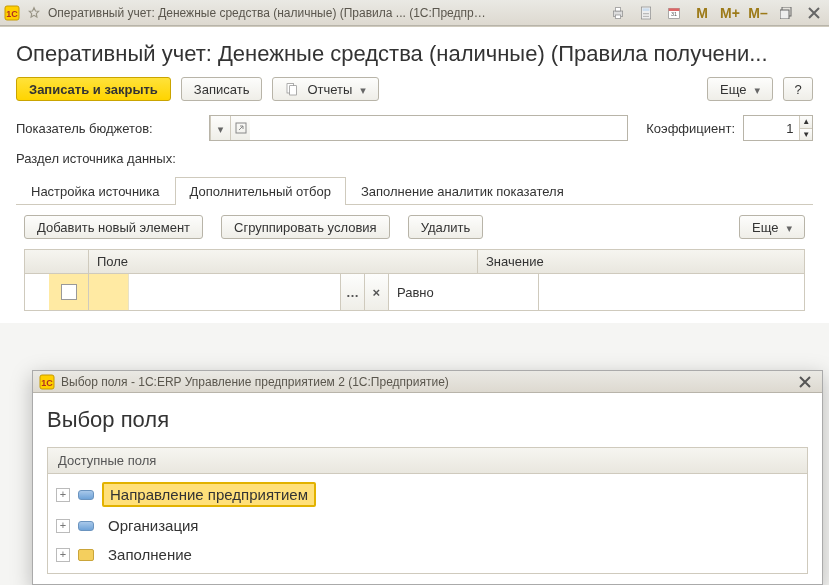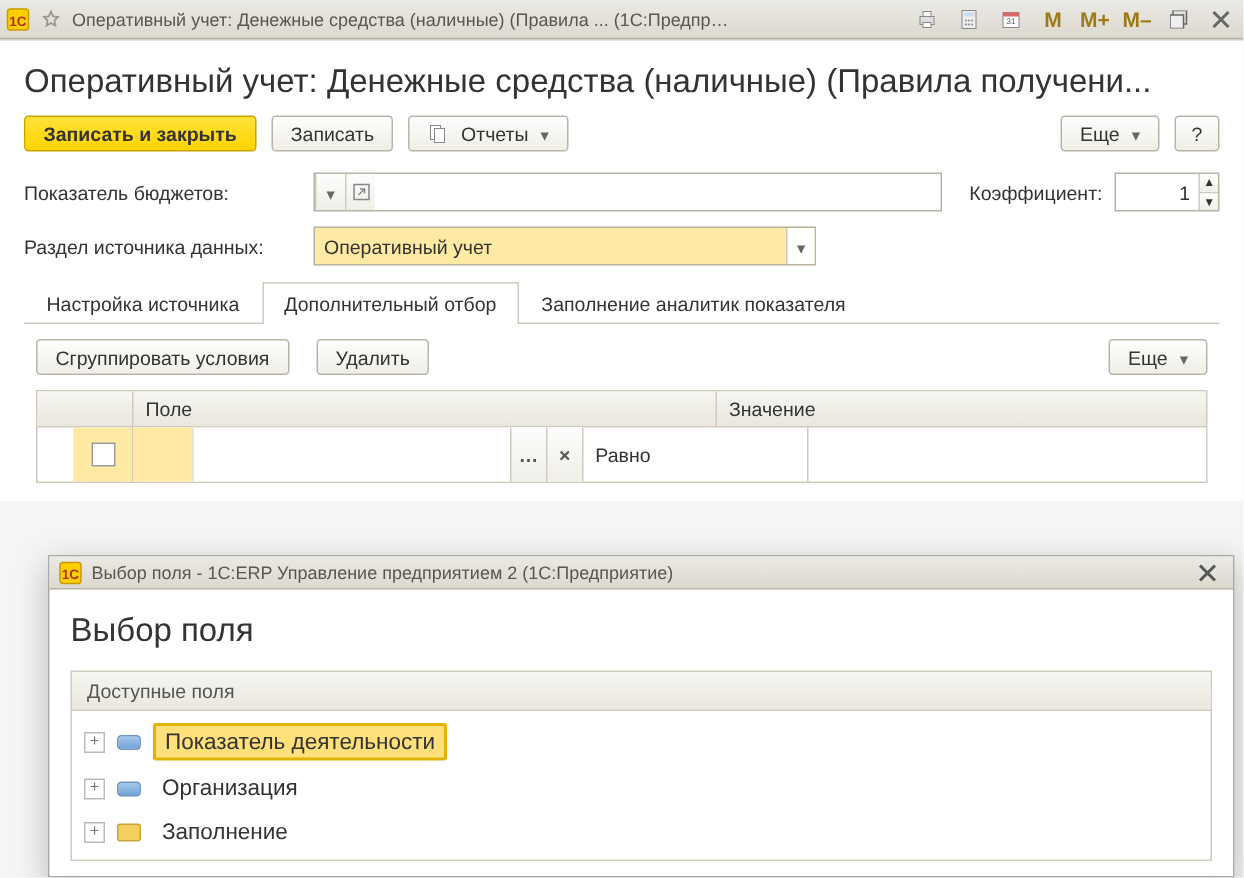--- a/index.html
+++ b/index.html
@@ -323,35 +323,32 @@
       <input value="1" style="">
       <div class="spin">
           <div>▲</div>
           <div>▼</div>
         </div>
     </div>
   </div>
 
   <div class="frow">
     <div class="lbl">Раздел источника данных:</div>
-    <div class="field yellow" style="width:335px">
-      <input value="Оперативный учет" style="">
-      <div class="fbtn" style="background:#fff">
-          <span class="caret"></span>
-        </div>
-    </div>
   </div>
 
   <div class="tabs">
     <div class="tab">Настройка источника</div>
     <div class="tab active">Дополнительный отбор</div>
     <div class="tab">Заполнение аналитик показателя</div>
   </div>
 
   <div class="subbar">
+    <div class="btn">
+      <span>Добавить новый элемент</span>
+    </div>
     <div class="btn">
       <span>Сгруппировать условия</span>
     </div>
     <div class="btn">
       <span>Удалить</span>
     </div>
     <span class="tb-spacer"></span>
     <div class="btn">
       <span>Еще</span>
       <span class="caret"></span>
@@ -399,21 +396,21 @@
     </span>
   </div>
   <div class="dlg-body">
     <div class="dlg-h1">Выбор поля</div>
     <div class="panel">
       <div class="panel-h">Доступные поля</div>
       <div class="tree">
         <div class="tree-row sel">
           <span class="exp">+</span>
           <span class="pill"></span>
-          <span class="tlabel">Показатель деятельности</span>
+          <span class="tlabel">Направление предприятием</span>
         </div>
         <div class="tree-row">
           <span class="exp">+</span>
           <span class="pill"></span>
           <span class="tlabel">Организация</span>
         </div>
         <div class="tree-row">
           <span class="exp">+</span>
           <span class="folder"></span>
           <span class="tlabel">Заполнение</span>

